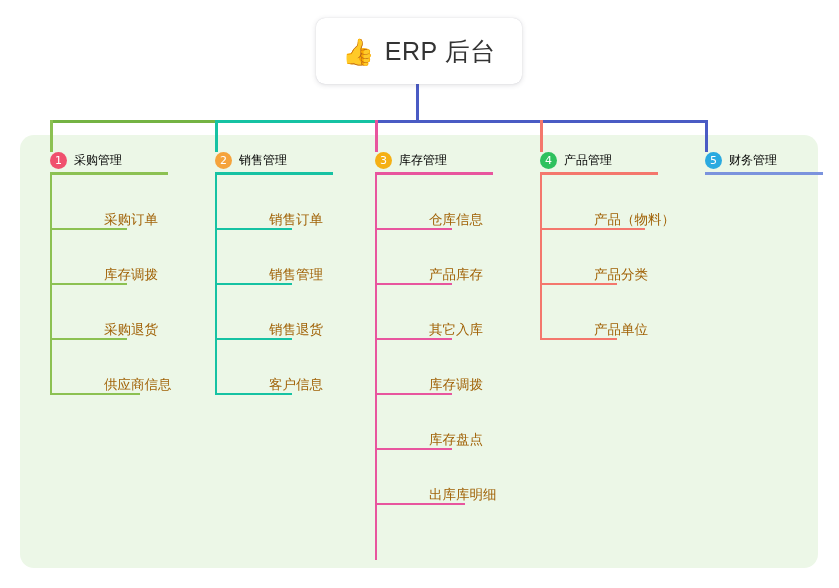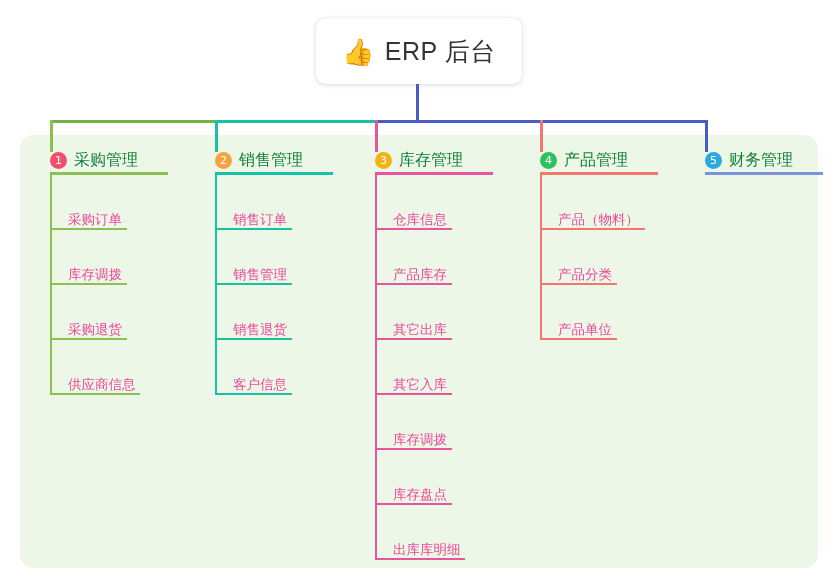--- a/index.html
+++ b/index.html
@@ -88,22 +88,22 @@
     height: 17px;
     border-radius: 50%;
     color: #ffffff;
     font-size: 11px;
     line-height: 17px;
     text-align: center;
     flex: 0 0 auto;
     font-family: "DejaVu Sans", sans-serif;
   }
   .col-title {
-    font-size: 16px;
-    color: #15803d;
+    font-size: 12px;
+    color: #000000;
     white-space: nowrap;
   }
   .col-head-rule {
     position: absolute;
     left: 18px;
     bottom: 0;
     height: 3px;
   }
 
   .items {
@@ -120,23 +120,24 @@
     position: relative;
     height: 55px;
     box-sizing: border-box;
     padding-left: 18px;
     display: flex;
     align-items: flex-end;
     padding-bottom: 4px;
   }
   .item-label {
     font-size: 13.5px;
-    color: #ec4899;
+    color: #a16207;
     white-space: nowrap;
     line-height: 1;
+    margin-left: 36px;
   }
   .item-rule {
     position: absolute;
     left: 0;
     bottom: 0;
     height: 2px;
   }
 </style>
 </head>
 <body>
@@ -225,24 +226,20 @@
           <span class="spine" style="height: 385px; background: rgb(232, 85, 158);"></span>
           <div class="item">
             <span class="item-label">仓库信息</span>
             <span class="item-rule" style="width: 77px; background: rgb(232, 85, 158);"></span>
           </div>
           <div class="item">
             <span class="item-label">产品库存</span>
             <span class="item-rule" style="width: 77px; background: rgb(232, 85, 158);"></span>
           </div>
           <div class="item">
-            <span class="item-label">其它出库</span>
-            <span class="item-rule" style="width: 77px; background: rgb(232, 85, 158);"></span>
-          </div>
-          <div class="item">
             <span class="item-label">其它入库</span>
             <span class="item-rule" style="width: 77px; background: rgb(232, 85, 158);"></span>
           </div>
           <div class="item">
             <span class="item-label">库存调拨</span>
             <span class="item-rule" style="width: 77px; background: rgb(232, 85, 158);"></span>
           </div>
           <div class="item">
             <span class="item-label">库存盘点</span>
             <span class="item-rule" style="width: 77px; background: rgb(232, 85, 158);"></span>

